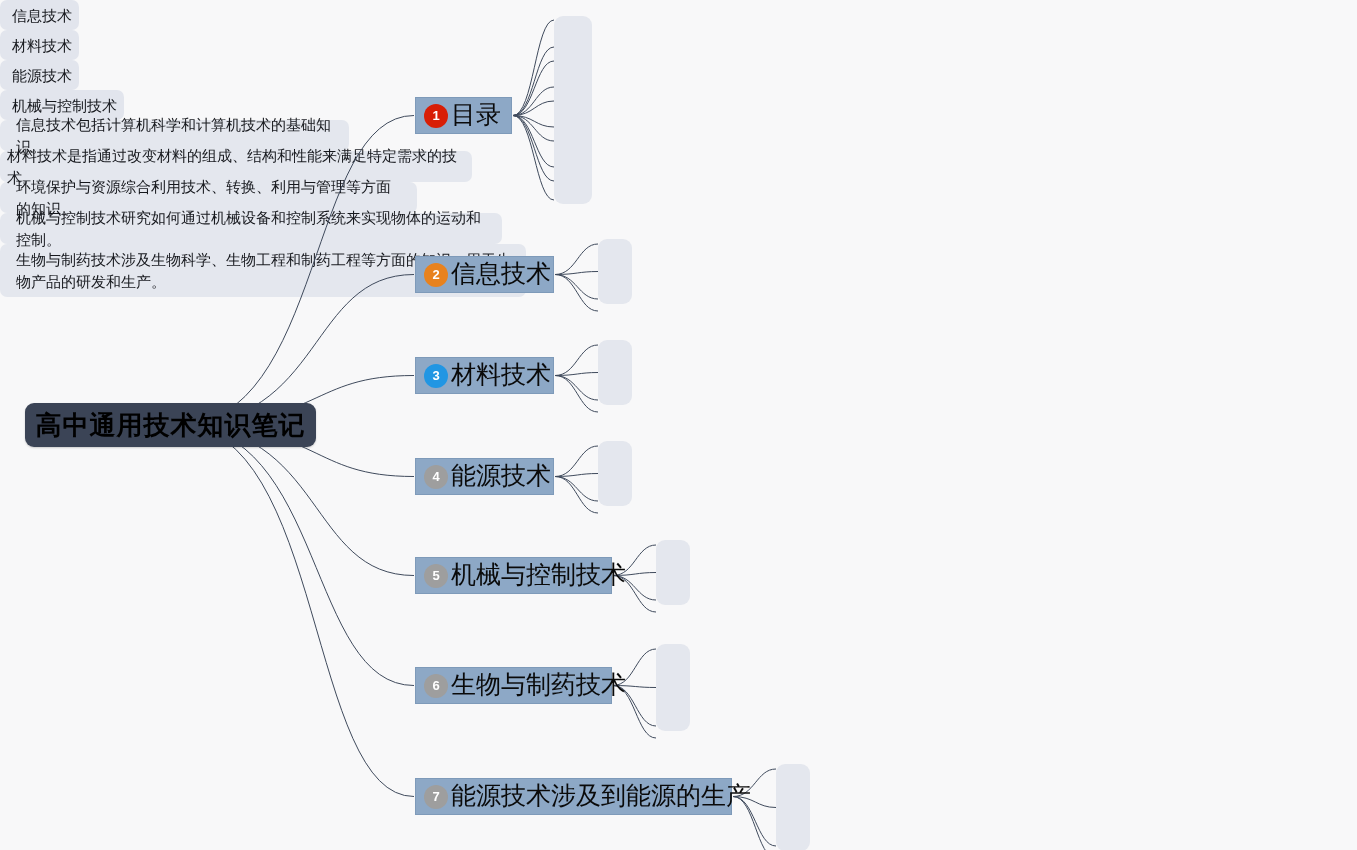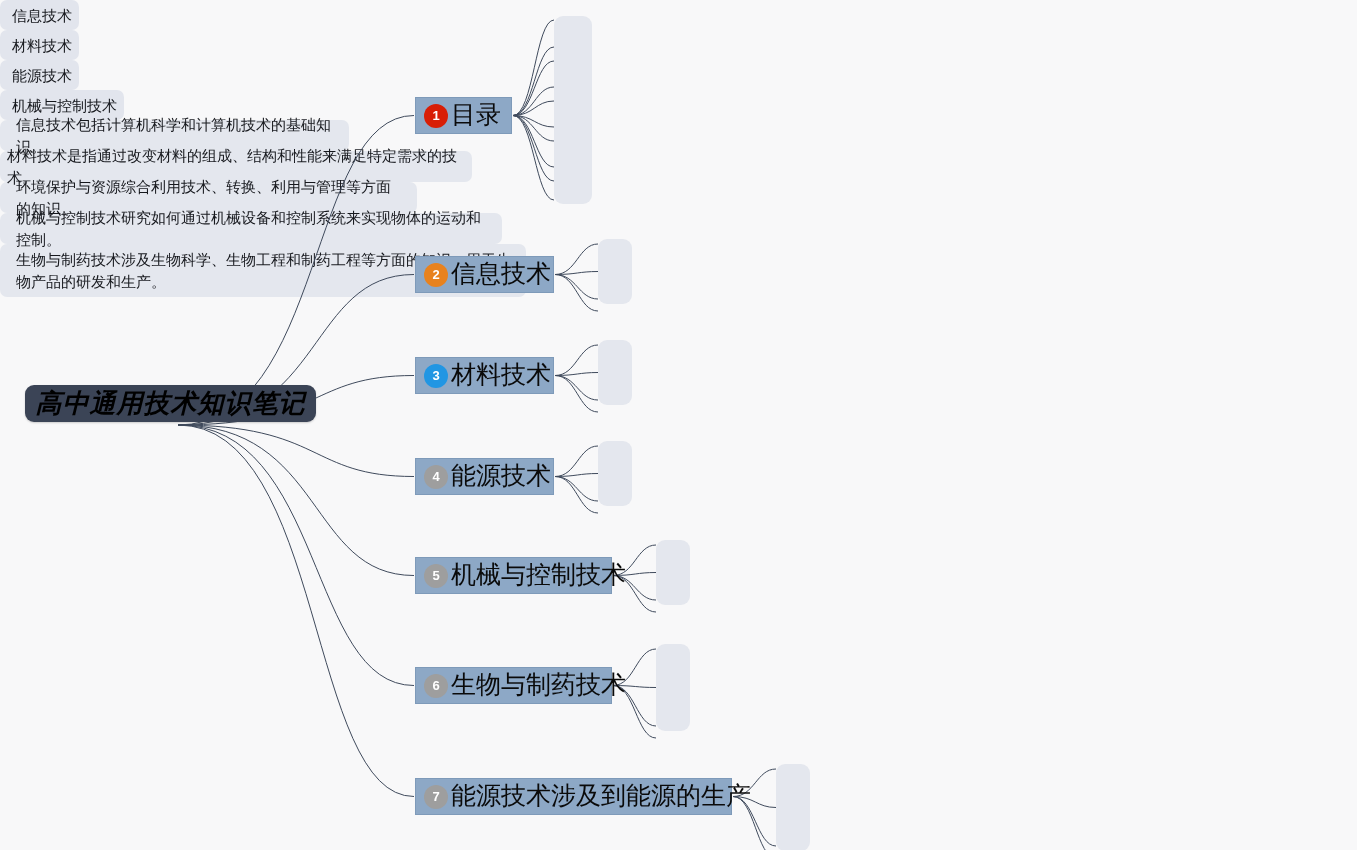--- a/index.html
+++ b/index.html
@@ -166,21 +166,21 @@
       <path d="M 613 685.5 C 634.5 685.5, 636.65 649, 656 649" fill="none" stroke="#3f4a5c" stroke-width="1"></path>
       <path d="M 613 685.5 C 634.5 685.5, 636.65 726, 656 726" fill="none" stroke="#3f4a5c" stroke-width="1"></path>
       <path d="M 613 685.5 C 634.5 685.5, 636.65 738, 656 738" fill="none" stroke="#3f4a5c" stroke-width="1"></path>
       <path d="M 178 425 C 324.32 425, 307.8 796.5, 414 796.5" fill="none" stroke="#3f4a5c" stroke-width="1"></path>
       <path d="M 733 796.5 C 754.5 796.5, 756.65 807.5, 776 807.5" fill="none" stroke="#3f4a5c" stroke-width="1"></path>
       <path d="M 733 796.5 C 754.5 796.5, 756.65 769, 776 769" fill="none" stroke="#3f4a5c" stroke-width="1"></path>
       <path d="M 733 796.5 C 754.5 796.5, 756.65 846, 776 846" fill="none" stroke="#3f4a5c" stroke-width="1"></path>
       <path d="M 733 796.5 C 754.5 796.5, 756.65 858, 776 858" fill="none" stroke="#3f4a5c" stroke-width="1"></path>
     </svg>
   <div id="nodes-layer">
-      <div class="node root-node" style="left: 25px; top: 385px; width: 291px; height: 37px; background: rgb(59, 68, 86); font-style: italic;">
+      <div class="node root-node" style="left: 25px; top: 403px; width: 291px; height: 44px; background: rgb(59, 68, 86);">
         <span class="root-label">高中通用技术知识笔记</span>
       </div>
       <div class="spine" style="left: 554px; top: 16px; width: 38px; height: 188px;"></div>
       <div class="node branch-node" style="left: 415px; top: 97px; width: 97px; height: 37px;">
         <span class="badge" style="background: rgb(216, 30, 6); color: rgb(255, 255, 255);">1</span>
         <span class="branch-label">目录</span>
       </div>
       <div class="leaf-pill" style="left: 566px; top: 46px; width: 79px; height: 30px;">
         <span class="leaf-label">信息技术</span>
       </div>

